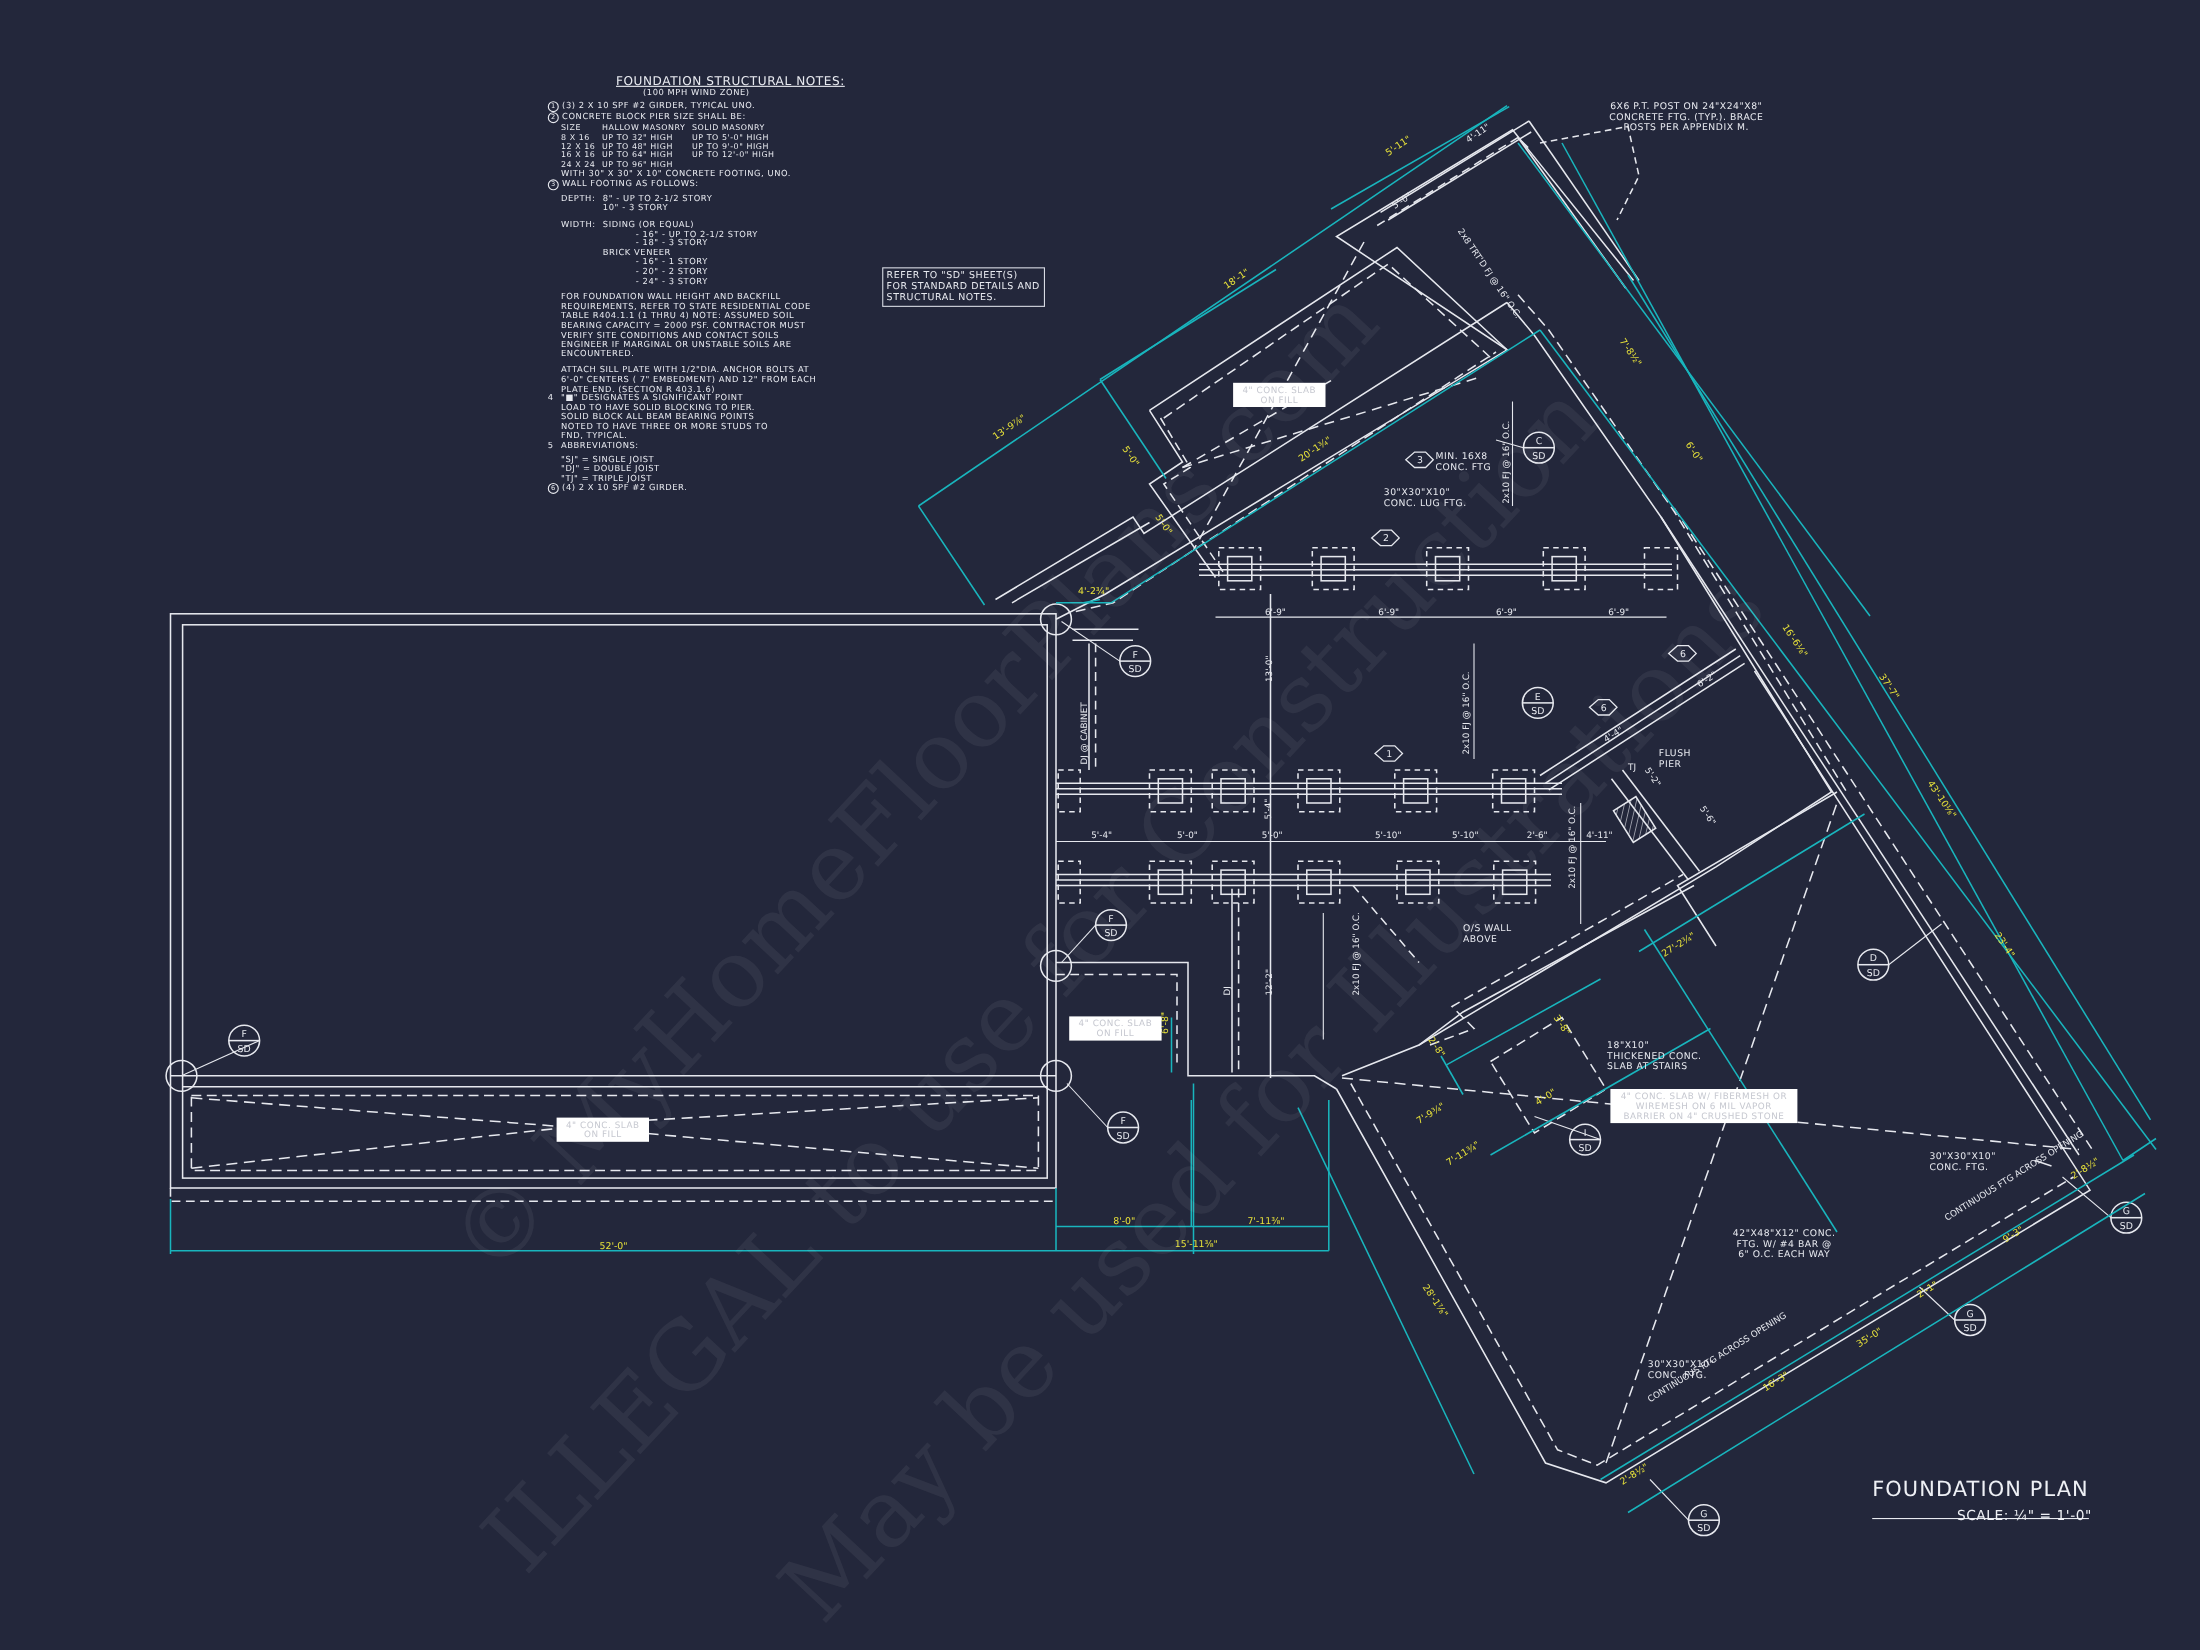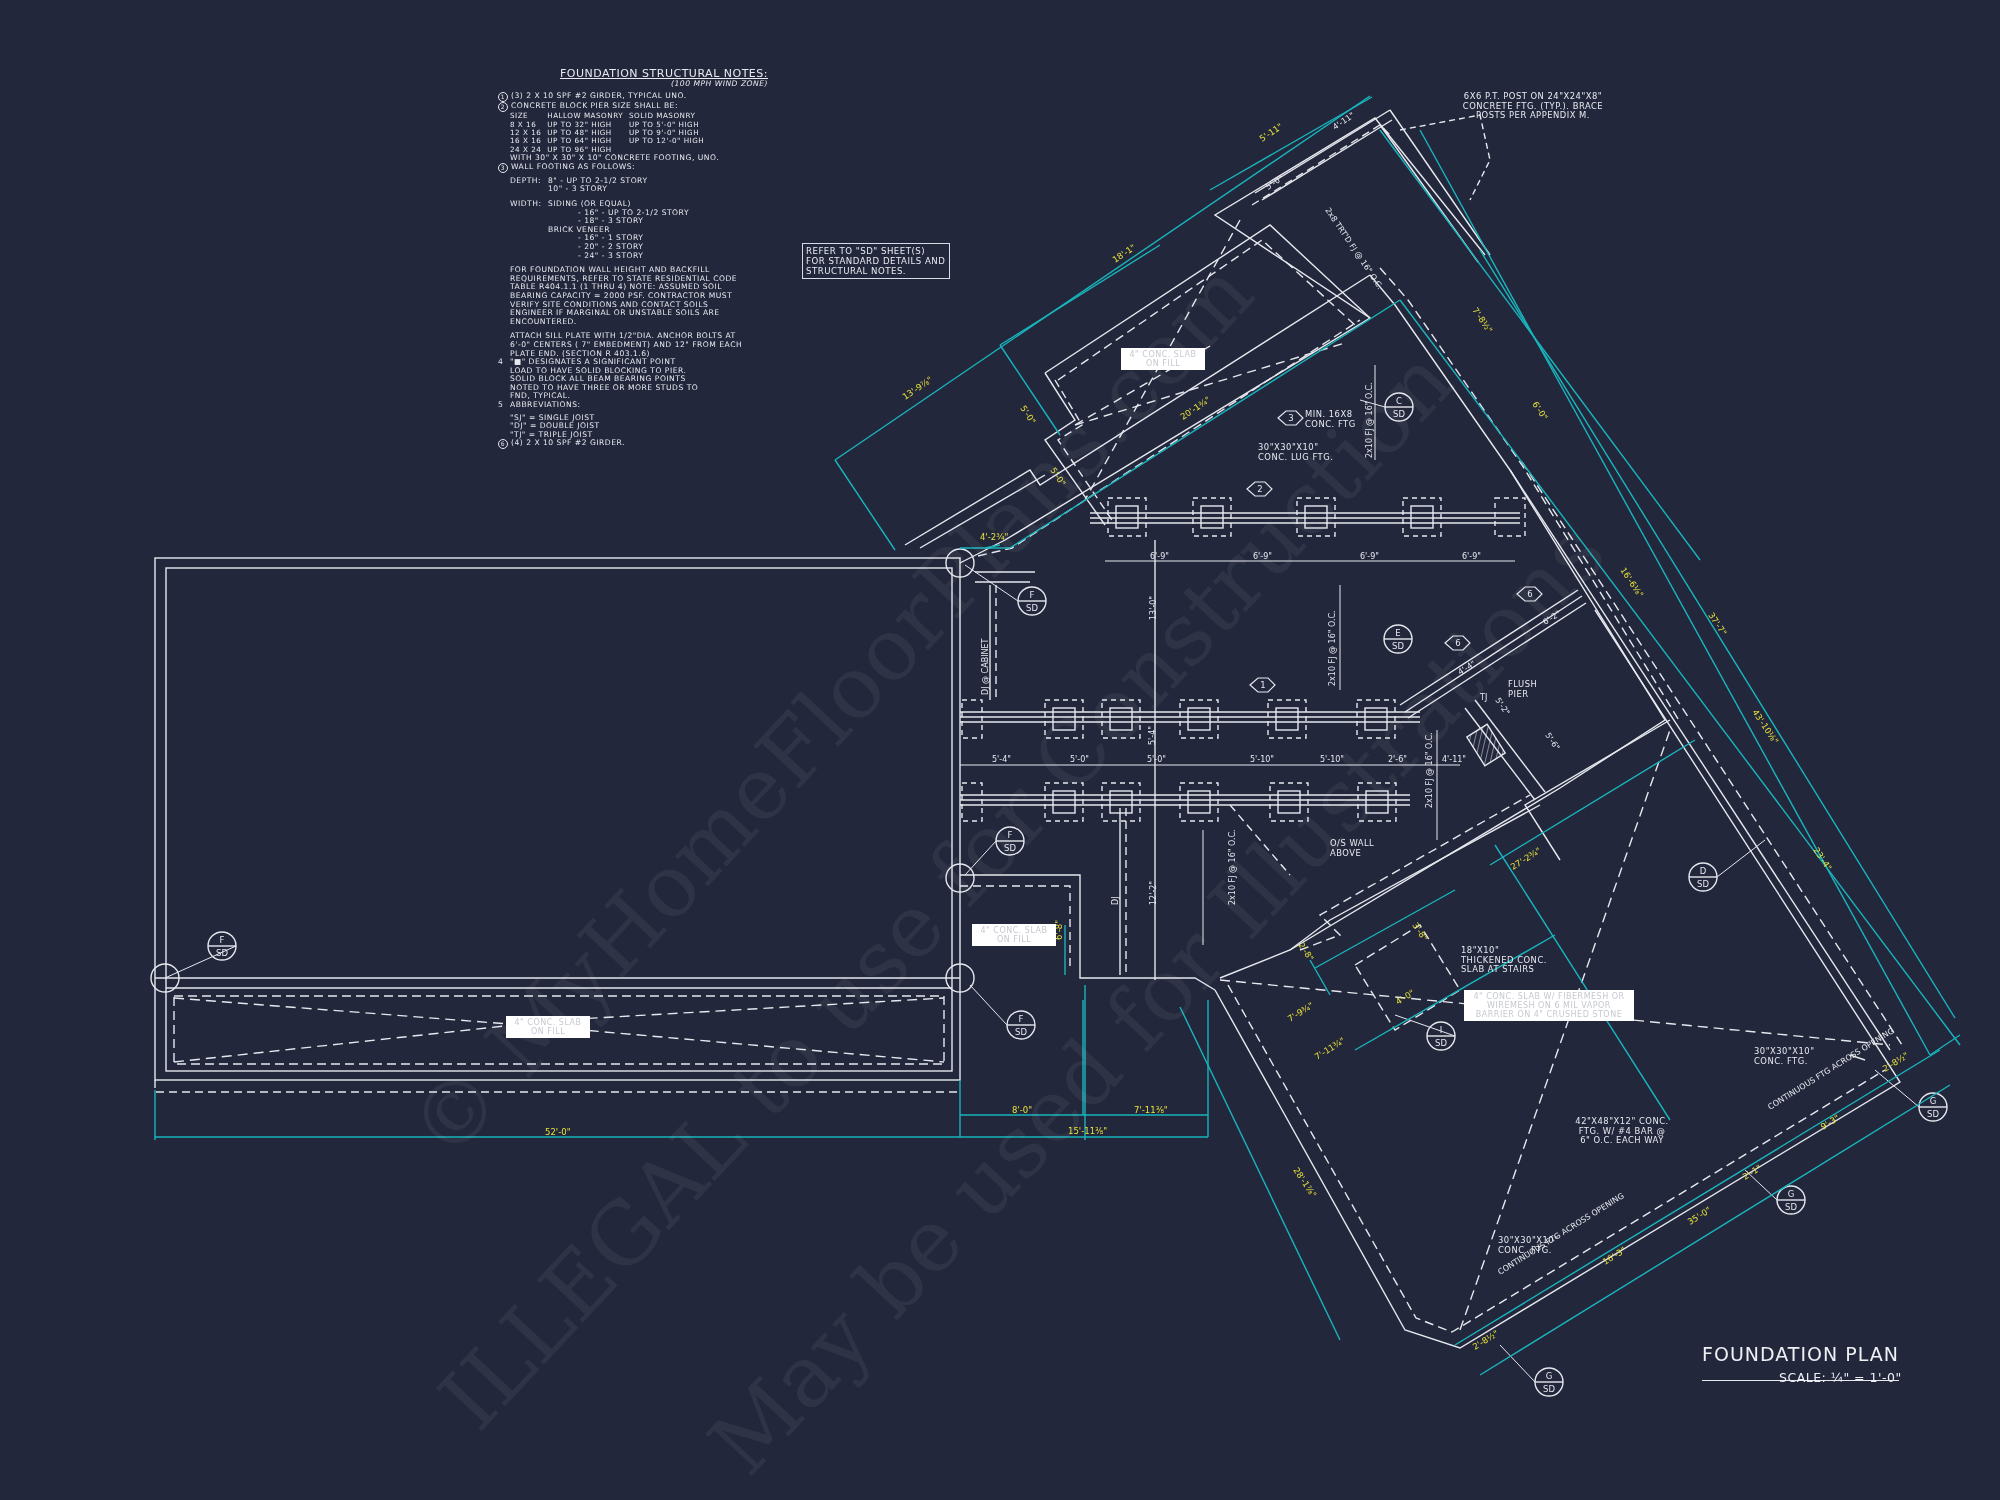--- a/index.html
+++ b/index.html
@@ -10,21 +10,21 @@
     color: #e6e8ee;
     position: relative;
   }
   #sheet { position: absolute; left: 0; top: 0; width: 2000px; height: 1500px; }
   .cad-text { font-family: "DejaVu Sans", sans-serif; text-transform: uppercase; letter-spacing: 0.5px; }
   .notes {
     position: absolute; left: 498px; top: 70px; width: 270px;
     font-size: 7.6px; line-height: 8.6px; color: #e8eaf0;
   }
   .notes .title { font-size: 11px; text-decoration: underline; text-align: right; margin-bottom: 1px; }
-  .notes .subtitle { text-align: right; margin-bottom: 4px; font-style: italic; }
+  .notes .subtitle { text-align: center; margin-bottom: 4px; }
   .notes .item { margin-top: 0; display: flex; }
   .notes .num { width: 12px; flex: none; }
   .notes .num.circ { border: 1px solid #e8eaf0; border-radius: 50%; width: 8px; height: 8px; font-size: 6px; line-height: 8px; text-align: center; margin-right: 3px; }
   .notes .indent { padding-left: 12px; }
   .notes table { border-collapse: collapse; font-size: 7.2px; margin-left: 12px; }
   .notes td { padding: 0 6px 0 0; line-height: 8.4px; white-space: nowrap; }
   .notes .row { display: flex; }
   .notes .lbl { width: 38px; flex: none; }
   .refer-box {
     position: absolute; left: 802px; top: 243px; width: 140px;

